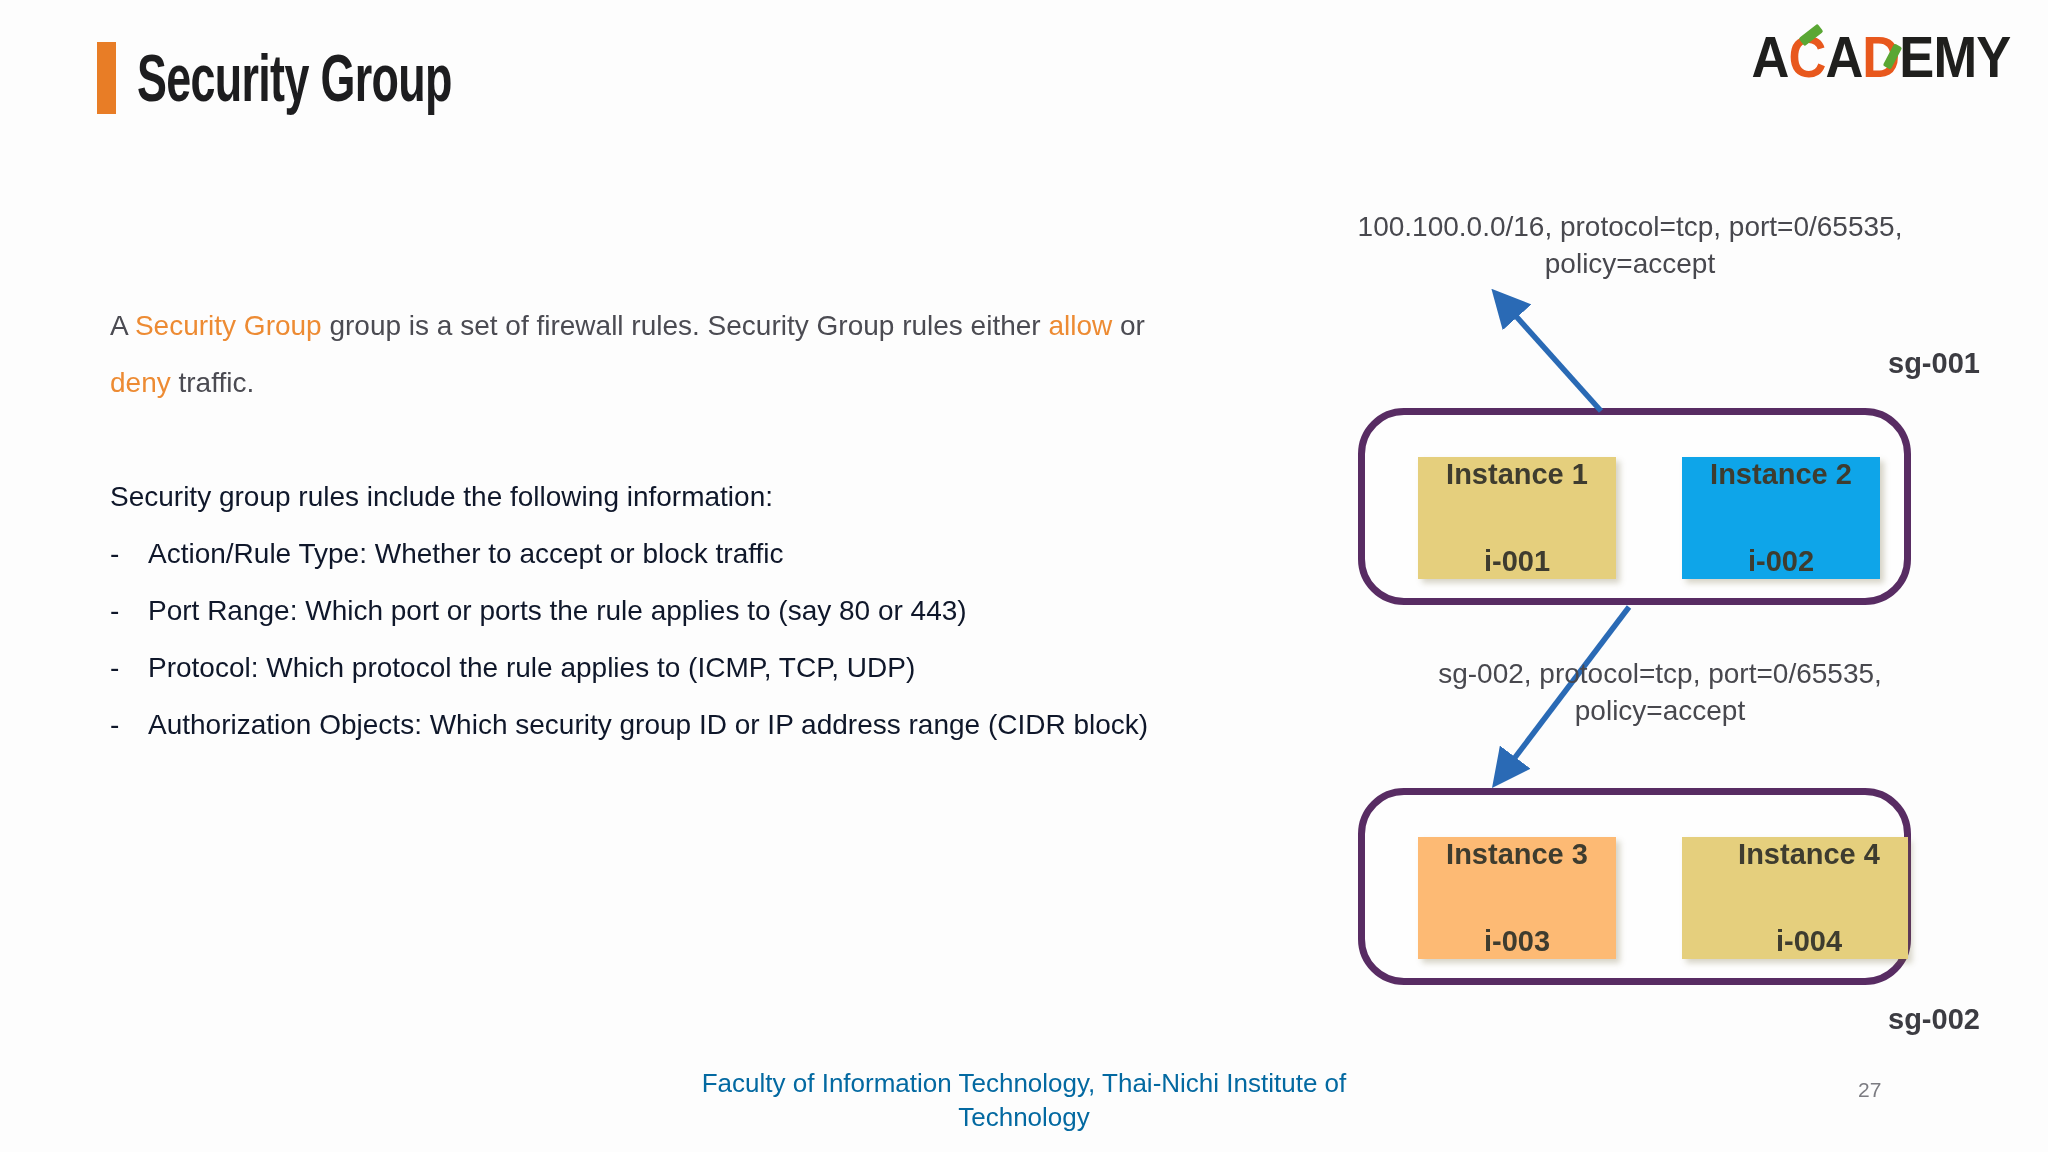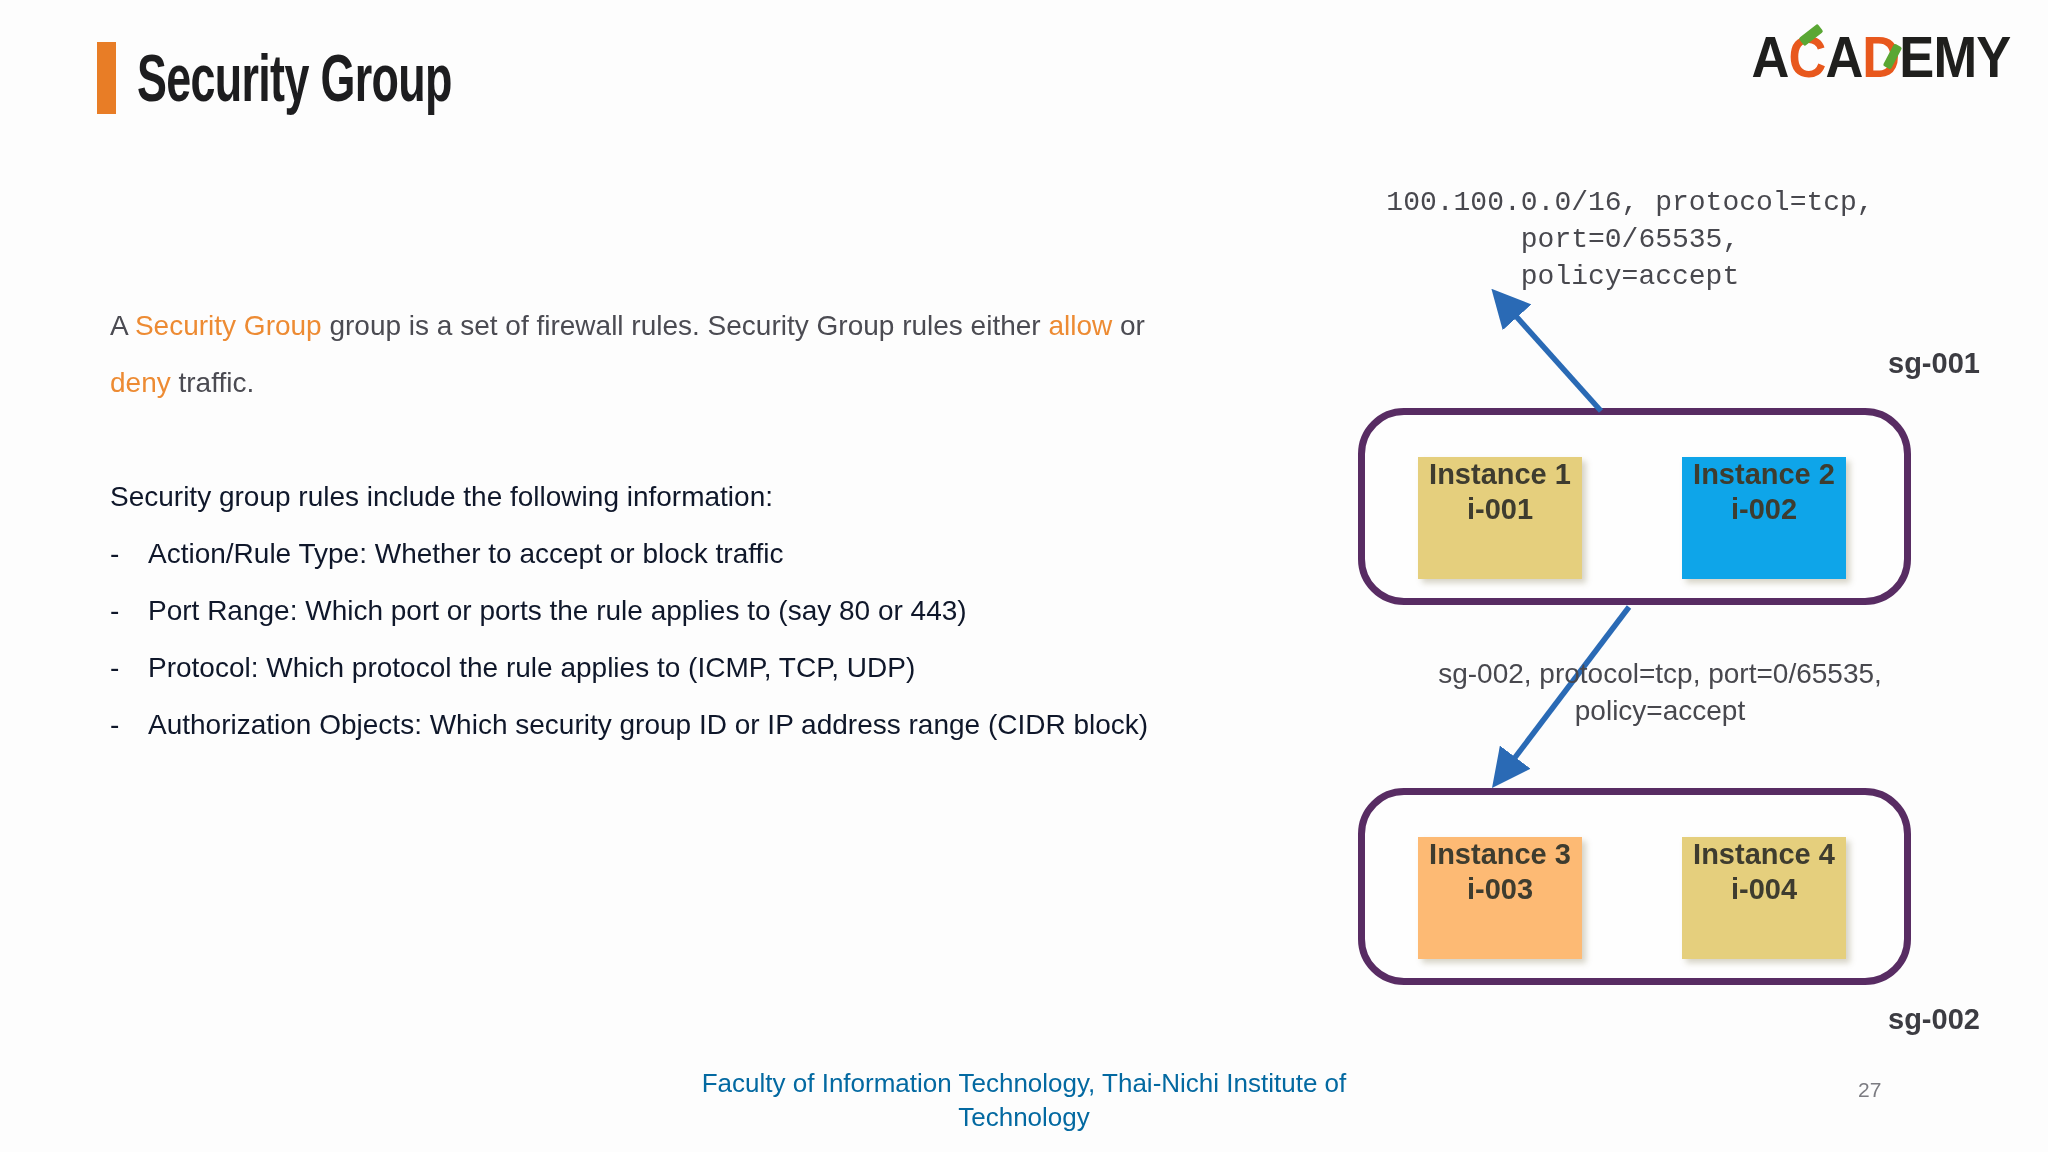--- a/index.html
+++ b/index.html
@@ -43,40 +43,40 @@
     font-size:28px;line-height:57px;color:#0f172a;
   }
   .bullet-row{display:flex;align-items:flex-start;}
   .bullet-marker{flex:none;width:38px;}
 
   
   .diag-label{
     position:absolute;text-align:center;
     font-size:28px;line-height:37px;color:#48484e;z-index:3;
   }
-  .diag-label.top{left:1340px;top:184px;width:580px;font-family:Liberation Mono, monospace;}
+  .diag-label.top{left:1340px;top:208px;width:580px;}
   .diag-label.mid{left:1380px;top:655px;width:560px;}
   .sg-tag{
     position:absolute;font-size:29px;font-weight:bold;color:#3c3c42;z-index:3;
     white-space:nowrap;
   }
   .sg-tag.one{left:1888px;top:347px;}
   .sg-tag.two{left:1888px;top:1003px;}
   .group-box{
     position:absolute;width:553px;height:197px;
     border:7px solid #582c63;border-radius:46px;
     background:#fefefe;z-index:1;box-sizing:border-box;
   }
   .group-box.one{left:1358px;top:408px;}
   .group-box.two{left:1358px;top:788px;}
   .instance-box{
-    position:absolute;top:42px;width:164px;height:122px;
+    position:absolute;top:42px;width:198px;height:122px;
     background:#e5cf7d;
     box-shadow:4px 4px 6px rgba(110,100,55,0.28);
-    display:flex;flex-direction:column;align-items:center;justify-content:flex-start;
+    display:flex;flex-direction:column;align-items:center;justify-content:space-between;
     font-size:29px;font-weight:bold;color:#3e3c2f;line-height:35px;text-align:center;
   }
   .instance-box.left{left:53px;}
   .instance-box.right{left:317px;}
   .arrow-layer{position:absolute;left:0;top:0;z-index:2;pointer-events:none;}
 
   
   .footer{
     position:absolute;left:524px;top:1066px;width:1000px;
     text-align:center;font-size:26px;line-height:34px;color:#0369a1;
@@ -163,21 +163,21 @@
       <div>Instance 2</div>
       <div>i-002</div>
     </div>
   </div>
 
   <div class="group-box two" style="border-color: rgb(88, 44, 99);">
     <div class="instance-box left" style="background: #fdba74;">
       <div>Instance 3</div>
       <div>i-003</div>
     </div>
-    <div class="instance-box right" style="background: rgb(229, 207, 125);">
+    <div class="instance-box right" style="background: rgb(229, 207, 125); padding-left: 28px;">
       <div>Instance 4</div>
       <div>i-004</div>
     </div>
   </div>
 
   <div class="footer">
     <div>Faculty of Information Technology, Thai-Nichi Institute of</div>
     <div>Technology</div>
   </div>
   <div class="page-number">27</div>

